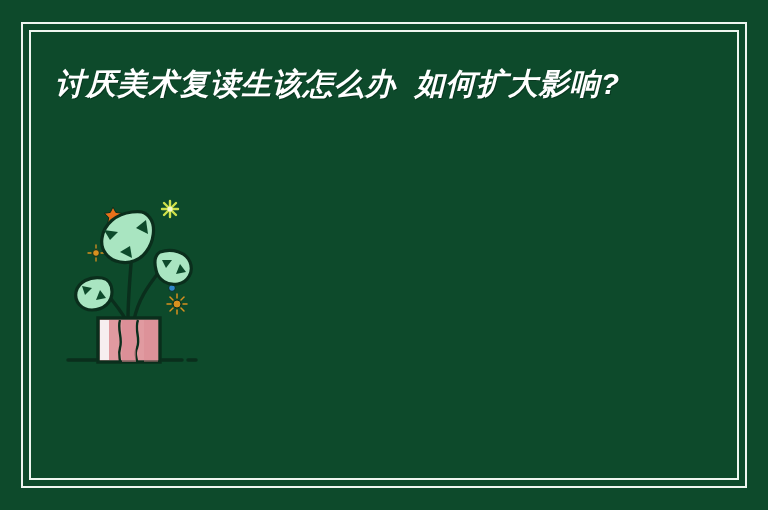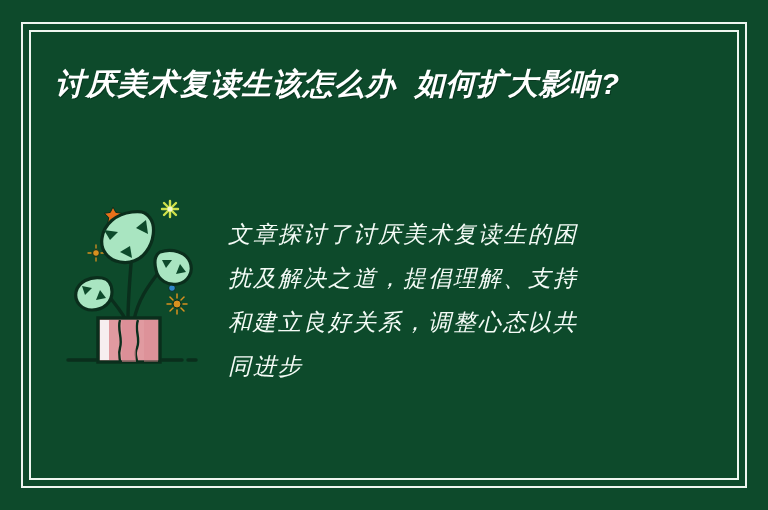--- a/index.html
+++ b/index.html
@@ -160,20 +160,14 @@
       </g>
 
       <g stroke="#0a2e1c" stroke-width="3.4" stroke-linecap="round">
         <line x1="8" y1="170" x2="36" y2="170"></line>
         <line x1="102" y1="170" x2="122" y2="170"></line>
         <line x1="128" y1="170" x2="136" y2="170"></line>
       </g>
     </svg>
   </div>
 
-  <div id="summary">
-    <span class="sum-line">文章探讨了讨厌美术复读生的困</span>
-    <span class="sum-line">扰及解决之道，提倡理解、支持</span>
-    <span class="sum-line">和建立良好关系，调整心态以共</span>
-    <span class="sum-line">同进步</span>
-  </div>
 
 </div>
 
 </body></html>

